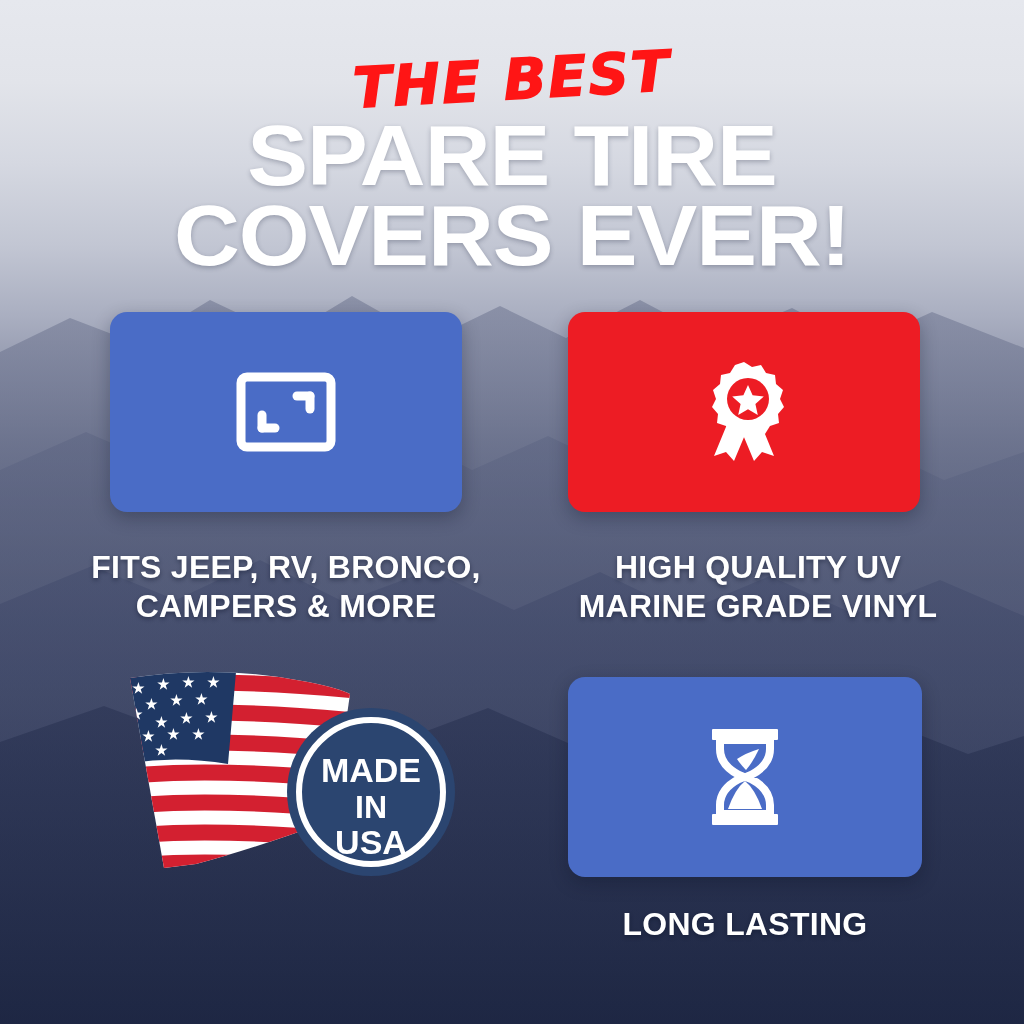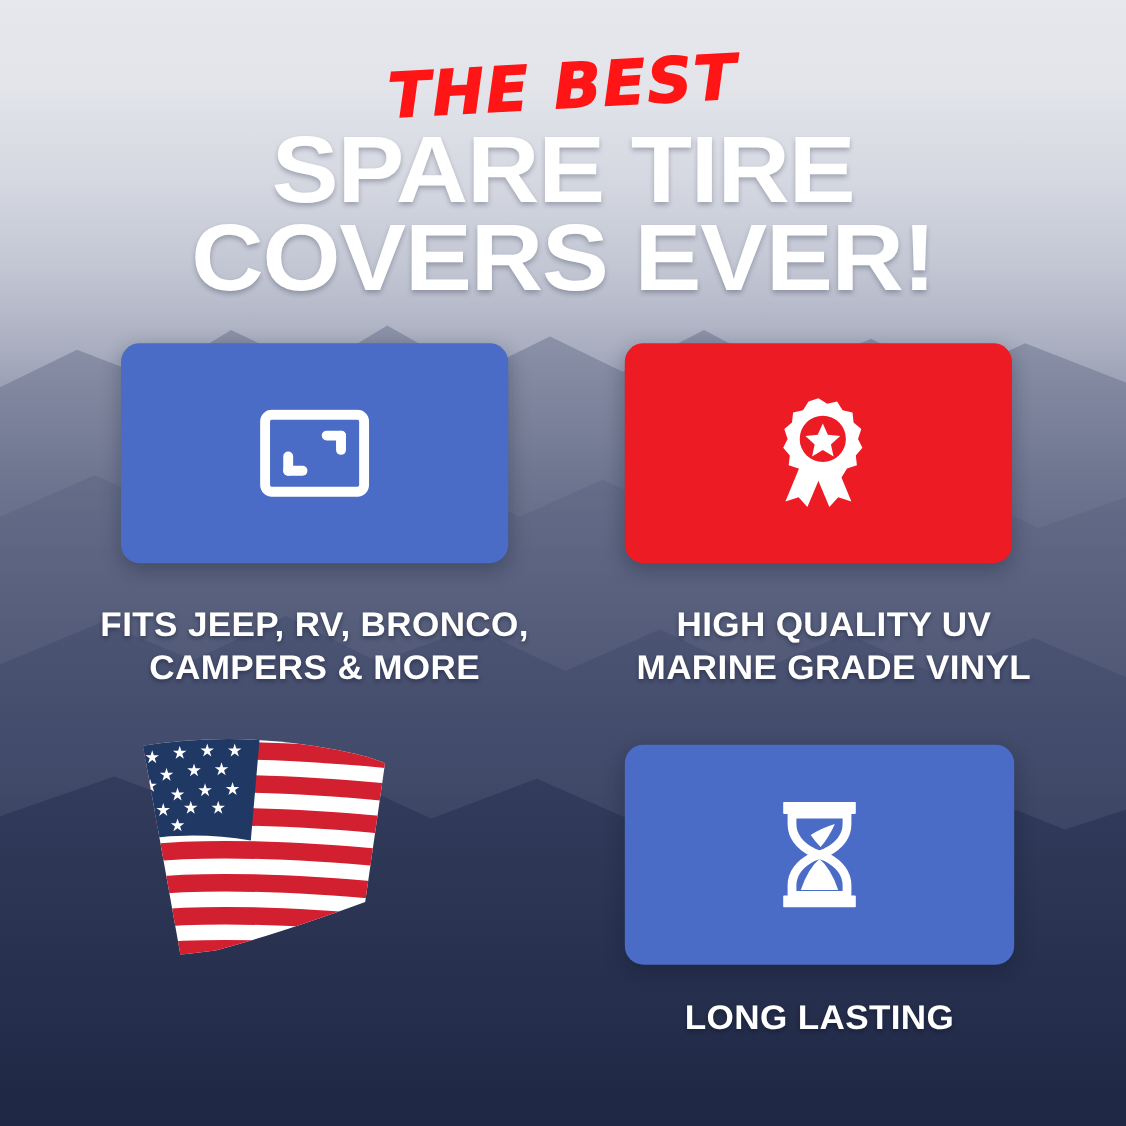--- a/index.html
+++ b/index.html
@@ -264,20 +264,29 @@
                 <path d="M8 0 L9.8 5.6 L15.7 5.6 L10.9 9.1 L12.7 14.7 L8 11.2 L3.3 14.7 L5.1 9.1 L0.3 5.6 L6.2 5.6 Z"></path>
               </g>
             <g transform="translate(55,76) scale(0.80)">
                 <path d="M8 0 L9.8 5.6 L15.7 5.6 L10.9 9.1 L12.7 14.7 L8 11.2 L3.3 14.7 L5.1 9.1 L0.3 5.6 L6.2 5.6 Z"></path>
               </g>
           </g>
         </g>
       </svg>
     </span>
 
+    <span class="badge-layer">
+      <svg width="172" height="172" viewBox="0 0 172 172" aria-hidden="true">
+        <circle cx="86" cy="86" r="84" fill="#2b4570"></circle>
+        <circle cx="86" cy="86" r="72" fill="none" stroke="#ffffff" stroke-width="6"></circle>
+        <text x="86" y="76" text-anchor="middle" font-family="Liberation Sans, sans-serif" font-weight="bold" font-size="34" fill="#ffffff">MADE</text>
+        <text x="86" y="112" text-anchor="middle" font-family="Liberation Sans, sans-serif" font-weight="bold" font-size="32" fill="#ffffff">IN</text>
+        <text x="86" y="148" text-anchor="middle" font-family="Liberation Sans, sans-serif" font-weight="bold" font-size="34" fill="#ffffff">USA</text>
+      </svg>
+    </span>
   </div>
 
   <div class="card card-long">
     <span>
       <svg width="70" height="96" viewBox="0 0 70 96" aria-hidden="true">
         <rect x="2" y="0" width="66" height="11" rx="1" fill="#ffffff"></rect>
         <rect x="2" y="85" width="66" height="11" rx="1" fill="#ffffff"></rect>
         <path d="M10 11 L60 11 L60 20 Q60 36 41 46 Q35 48.5 35 48 Q35 48.5 29 46 Q10 36 10 20 Z
                  M10 85 L60 85 L60 76 Q60 60 41 50 Q35 47.5 35 48 Q35 47.5 29 50 Q10 60 10 76 Z" fill="none" stroke="#ffffff" stroke-width="8" stroke-linejoin="round"></path>
         <path d="M27 30 Q36 24 49 20 Q43 33 36 41 Q31 36 27 30 Z" fill="#ffffff"></path>

